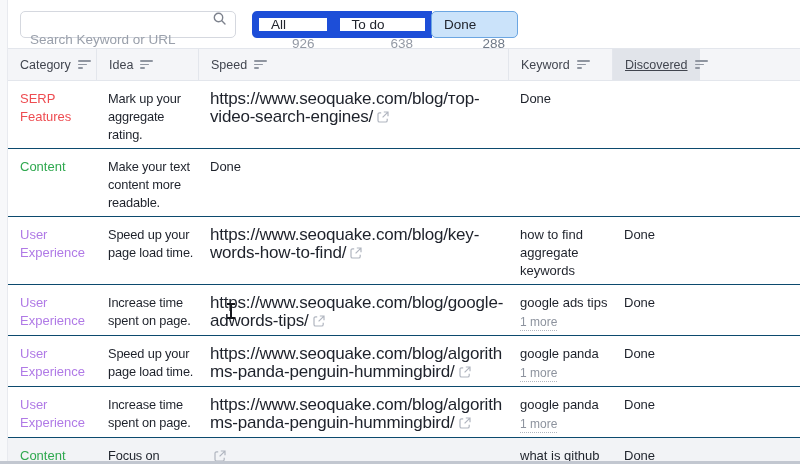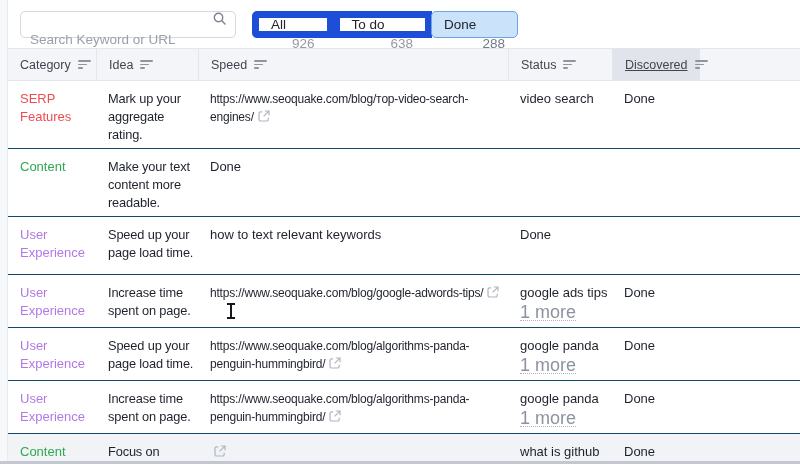--- a/index.html
+++ b/index.html
@@ -68,29 +68,29 @@
 
   .trow {
     display:grid; grid-template-columns:88px 102px 310px 104px 88px 100px;
     border-bottom:1px solid #0c4a6e; background:#fff;
   }
   .trow.alt { background:#f2f3f6; }
   .td {
     padding:9px 12px 4px; line-height:18px; color:#1e222b;
   }
   .td.idea { padding-right:2px; font-size:12.8px; letter-spacing:-0.15px; }
-  .td.page { padding-right:2px; font-size:12px; letter-spacing:-0.2px; word-break:break-word; }
+  .td.page { padding-right:2px; font-size:17px; letter-spacing:-0.2px; word-break:break-word; }
   .td.kw   { padding-right:0; }
   .cat { font-size:13px; }
   .cat-red    { color:#ee4c51; }
   .cat-green  { color:#2fa84f; }
   .cat-purple { color:#b07ae6; }
   .extlink { display:inline-block; vertical-align:-1px; margin-left:4px; cursor:pointer; }
   .more {
-    display:inline-block; margin-top:3px; color:#8d939e; font-size:18px;
+    display:inline-block; margin-top:3px; color:#8d939e; font-size:12px;
     border-bottom:1px dotted #b0b6c0; cursor:pointer; line-height:15px;
   }
   .r1{min-height:47px}.r2{min-height:61px}.r3{min-height:58px}
   .r4{min-height:48px}.r5{min-height:40px}.r6{min-height:42px}.r7{min-height:87px}
 
   
   .bottom-bar {
     position:absolute; left:0; bottom:0; width:800px; height:3px;
     background:#c2c7d0;
   }
@@ -156,21 +156,21 @@
       </div>
       <div class="th">
         <span>Speed</span>
         <span class="sorticon">
             <i></i>
             <i></i>
             <i></i>
           </span>
       </div>
       <div class="th">
-        <span>Status</span>
+        <span>Keyword</span>
         <span class="sorticon">
             <i></i>
             <i></i>
             <i></i>
           </span>
       </div>
       <div class="th hl">
         <span>Discovered</span>
         <span class="sorticon">
             <i></i>
@@ -180,36 +180,39 @@
       </div>
     </div>
 
     <div class="trow r1">
       <div class="td cat cat-red">SERP Features</div>
       <div class="td idea">Mark up your aggregate rating.</div>
       <div class="td page"><span>https://www.seoquake.com/blog/тop-video-search-engines/</span><span class="extlink"><svg width="12" height="12" viewBox="0 0 12 12" fill="none">
               <path d="M4.2 1.8H2.6A1.6 1.6 0 0 0 1 3.4v6A1.6 1.6 0 0 0 2.6 11h6a1.6 1.6 0 0 0 1.6-1.6V7.8" stroke="#b0b5bf" stroke-width="1.2"></path>
               <path d="M6.8 1h4.2v4.2M10.7 1.3 5.6 6.4" stroke="#b0b5bf" stroke-width="1.2"></path>
             </svg></span></div>
-      <div class="td kw"><span>video search</span></div>
       <div class="td">Done</div>
       <div class="td"></div>
     </div>
 
     <div class="trow r2">
       <div class="td cat cat-green">Content</div>
       <div class="td idea">Make your text content more readable.</div>
       <div class="td">Done</div>
       <div class="td"></div>
     </div>
 
     <div class="trow r3">
       <div class="td cat cat-purple">User Experience</div>
       <div class="td idea">Speed up your page load time.</div>
-      <div class="td kw"><span>how to text relevant keywords</span></div>
+      <div class="td page"><span>https://www.seoquake.com/blog/key-words-how-to-find/</span><span class="extlink"><svg width="12" height="12" viewBox="0 0 12 12" fill="none">
+              <path d="M4.2 1.8H2.6A1.6 1.6 0 0 0 1 3.4v6A1.6 1.6 0 0 0 2.6 11h6a1.6 1.6 0 0 0 1.6-1.6V7.8" stroke="#b0b5bf" stroke-width="1.2"></path>
+              <path d="M6.8 1h4.2v4.2M10.7 1.3 5.6 6.4" stroke="#b0b5bf" stroke-width="1.2"></path>
+            </svg></span></div>
+      <div class="td kw"><span>how to find aggregate keywords</span></div>
       <div class="td">Done</div>
       <div class="td"></div>
     </div>
 
     <div class="trow r4">
       <div class="td cat cat-purple">User Experience</div>
       <div class="td idea">Increase time spent on page.</div>
       <div class="td page"><span>https://www.seoquake.com/blog/google-adwords-tips/</span><span class="extlink"><svg width="12" height="12" viewBox="0 0 12 12" fill="none">
               <path d="M4.2 1.8H2.6A1.6 1.6 0 0 0 1 3.4v6A1.6 1.6 0 0 0 2.6 11h6a1.6 1.6 0 0 0 1.6-1.6V7.8" stroke="#b0b5bf" stroke-width="1.2"></path>
               <path d="M6.8 1h4.2v4.2M10.7 1.3 5.6 6.4" stroke="#b0b5bf" stroke-width="1.2"></path>

